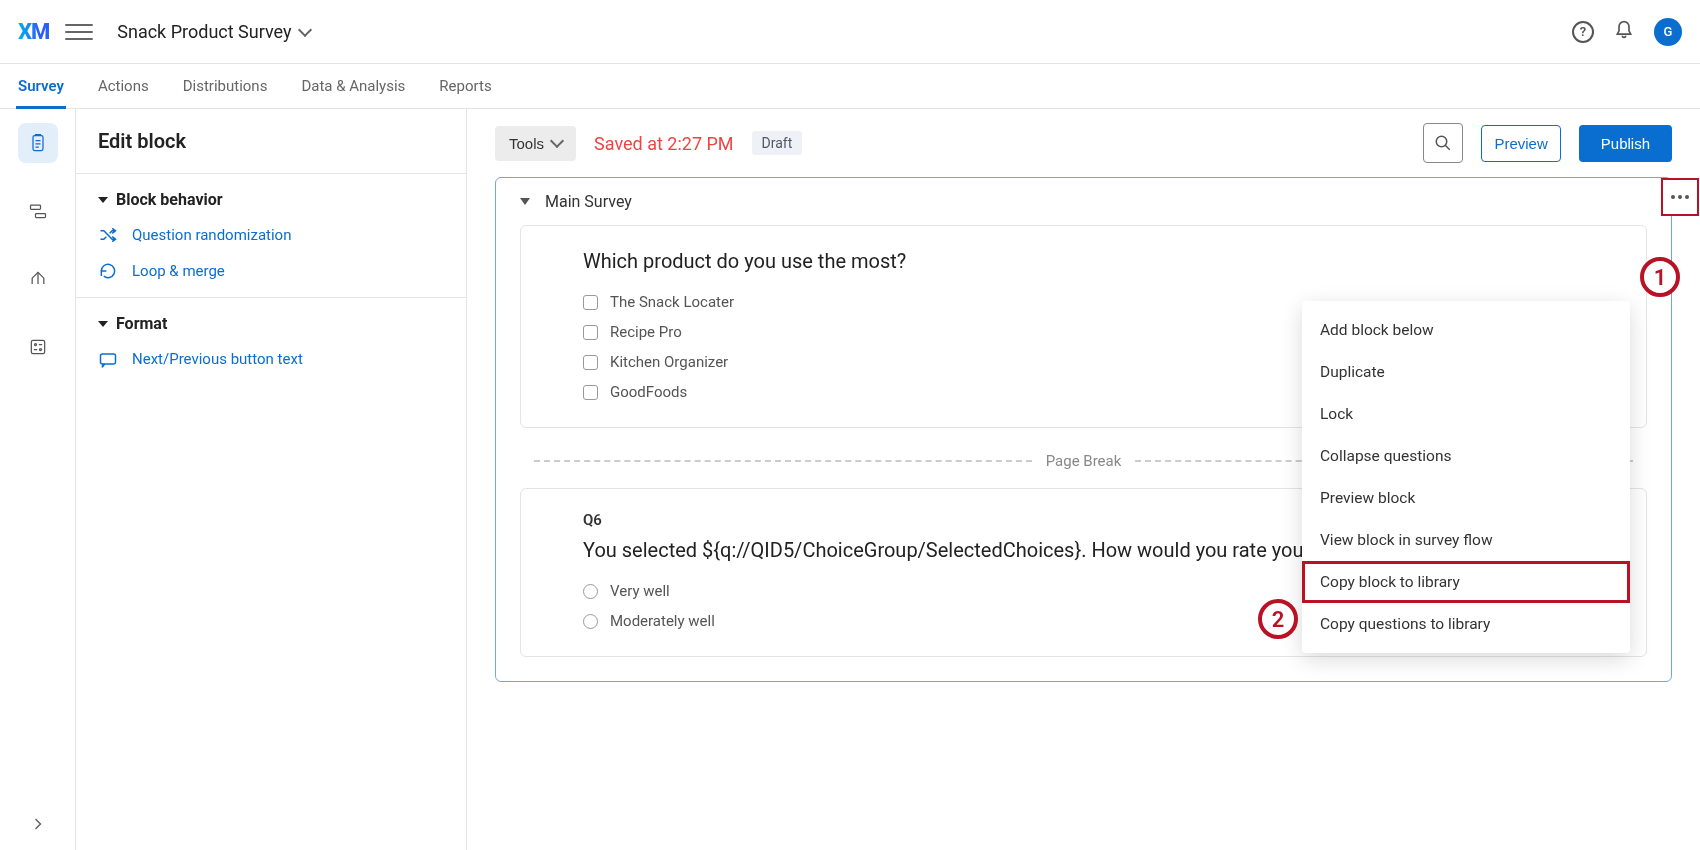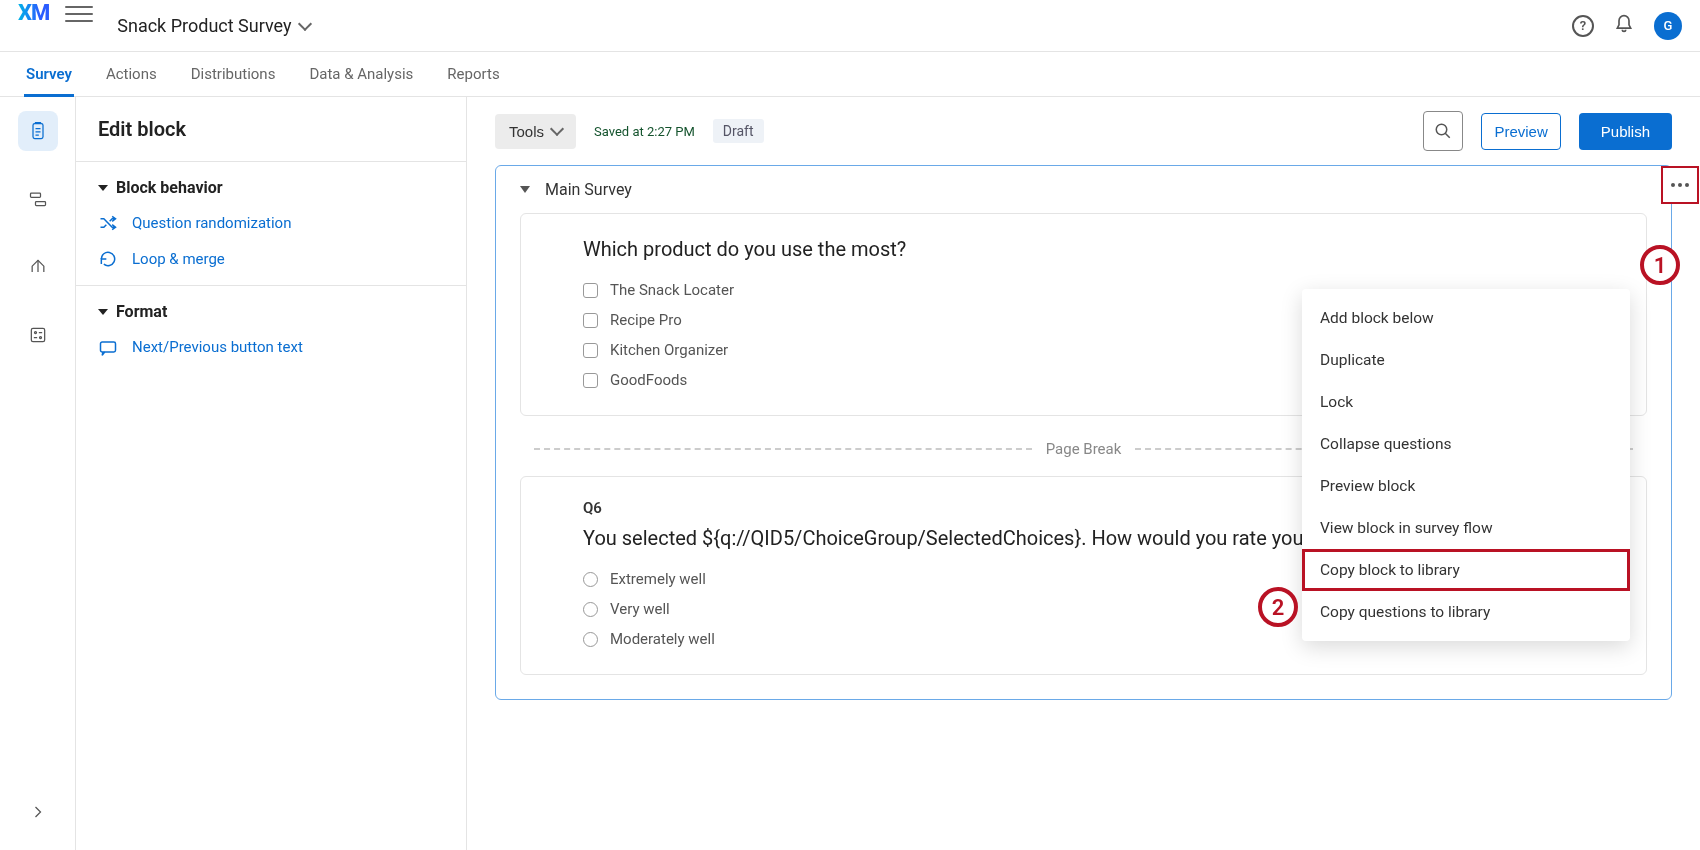--- a/index.html
+++ b/index.html
@@ -1,30 +1,30 @@
 <!DOCTYPE html>
 <html><head>
 <meta charset="utf-8">
 <style>
   * { box-sizing: border-box; margin: 0; padding: 0; }
   body { font-family: -apple-system, BlinkMacSystemFont, "Segoe UI", Roboto, Helvetica, Arial, sans-serif; color: #333; background:#fff; overflow:hidden; height:850px; width:1700px; }
   
-  .topbar { display:flex; height:52px; padding:0 18px; border-bottom:1px solid #e4e4e4; }
+  .topbar { display:flex; align-items:center; height:64px; padding:0 18px; border-bottom:1px solid #e4e4e4; }
   .logo { font-weight:800; font-size:22px; letter-spacing:-1px; background: linear-gradient(90deg,#00b4e6 0%,#2a5cff 70%); -webkit-background-clip:text; background-clip:text; color:transparent; margin-right:16px;}
   .hamburger { width:28px; height:28px; display:flex; flex-direction:column; justify-content:center; gap:5px; margin-right:24px; cursor:pointer;}
   .hamburger span{ height:2px; background:#666; border-radius:1px;}
   .proj-title { font-size:18px; color:#222; display:flex; align-items:center; gap:8px;}
   .chev-down { width:10px; height:10px; border-right:2px solid #666; border-bottom:2px solid #666; transform:rotate(45deg); margin-top:-4px;}
   .top-spacer { flex:1; }
   .top-icons { display:flex; align-items:center; gap:20px; }
   .icon-circle { width:22px; height:22px; border:2px solid #555; border-radius:50%; display:flex; align-items:center; justify-content:center; font-size:13px; color:#555; font-weight:600;}
   .bell-icon svg { width:20px; height:20px; stroke:#555; fill:none; stroke-width:2;}
   .avatar { width:28px; height:28px; border-radius:50%; background:#0a6ed1; color:#fff; display:flex; align-items:center; justify-content:center; font-size:13px; font-weight:500;}
   
-  .navtabs { display:flex; align-items:center; height:45px; border-bottom:1px solid #e4e4e4; padding-left:26px; gap:34px;}
+  .navtabs { display:flex; align-items:center; height:45px; border-bottom:1px solid #e4e4e4; padding-left:18px; gap:34px;}
   .navtab { font-size:15px; color:#666; cursor:pointer; height:100%; display:flex; align-items:center; position:relative;}
   .navtab.active { color:#0a6ed1; font-weight:600;}
   .navtab.active::after { content:""; position:absolute; bottom:-1px; left:-2px; right:-2px; height:3px; background:#0a6ed1;}
   
   .body { display:flex; height:calc(850px - 52px - 45px); }
   .left-rail { width:76px; border-right:1px solid #e4e4e4; display:flex; flex-direction:column; align-items:center; padding-top:14px; gap:28px;}
   .rail-icon { width:40px; height:40px; border-radius:8px; display:flex; align-items:center; justify-content:center; cursor:pointer;}
   .rail-icon.active { background:#e2eefa;}
   .rail-icon svg { width:20px; height:20px; stroke:#555; fill:none; stroke-width:1.5;}
   .rail-icon.active svg { stroke:#0a6ed1;}
@@ -34,21 +34,21 @@
   .sidepanel h2 { font-size:20px; font-weight:600; color:#222; padding:0 22px 20px;}
   .sp-section { border-top:1px solid #e4e4e4; padding:16px 22px;}
   .sp-section-title { font-size:16px; font-weight:700; color:#222; display:flex; align-items:center; gap:8px;}
   .sp-caret { width:0; height:0; border-left:5px solid transparent; border-right:5px solid transparent; border-top:6px solid #222;}
   .sp-item { display:flex; align-items:center; gap:14px; color:#0a6ed1; font-size:15px; padding:16px 0 0 0; cursor:pointer;}
   .sp-item svg { width:20px; height:20px; stroke:#0a6ed1; fill:none; stroke-width:1.8;}
   
   .main { flex:1; display:flex; flex-direction:column; position:relative;}
   .toolbar { display:flex; align-items:center; padding:14px 28px; gap:18px;}
   .tools-btn { background:#ececec; border:none; border-radius:4px; padding:9px 14px; font-size:15px; color:#333; display:flex; align-items:center; gap:8px; cursor:pointer;}
-  .saved-label { color:#14532d; font-size:13px;}
+  .saved-label { color:#ef4444; font-size:18px;}
   .draft-badge { background:#eef2f7; color:#556; padding:4px 10px; border-radius:3px; font-size:14px;}
   .toolbar-spacer { flex:1;}
   .search-btn { width:40px; height:40px; border:1px solid #888; border-radius:4px; background:#fff; display:flex; align-items:center; justify-content:center; cursor:pointer;}
   .search-btn svg { width:18px; height:18px; stroke:#555; fill:none; stroke-width:2;}
   .preview-btn { border:1px solid #0a6ed1; color:#0a6ed1; background:#fff; padding:9px 12px; border-radius:4px; font-size:15px; cursor:pointer;}
   .publish-btn { background:#0a6ed1; color:#fff; border:none; padding:10px 22px; border-radius:4px; font-size:15px; cursor:pointer;}
   
   .canvas { flex:1; overflow-y:auto; padding:0 28px 40px;}
   .block { border:1px solid #6aa9e8; border-radius:6px; background:#fff; position:relative;}
   .block-header { display:flex; align-items:center; padding:14px 24px; gap:15px; color:#333; font-size:16px;}
@@ -240,24 +240,20 @@
         <div class="page-break">
             <span>Page Break</span>
           </div>
 
         <div class="question-card">
           <div class="q-id">Q6</div>
           <div class="q-text">You selected ${q://QID5/ChoiceGroup/SelectedChoices}. How would you rate your experience of this product?</div>
           <div class="choices">
             <div class="choice">
                 <span class="rb"></span>
-                <span>Extremely well</span>
-              </div>
-            <div class="choice">
-                <span class="rb"></span>
                 <span>Very well</span>
               </div>
             <div class="choice">
                 <span class="rb"></span>
                 <span>Moderately well</span>
               </div>
           </div>
         </div>
       </div>
     </div>

